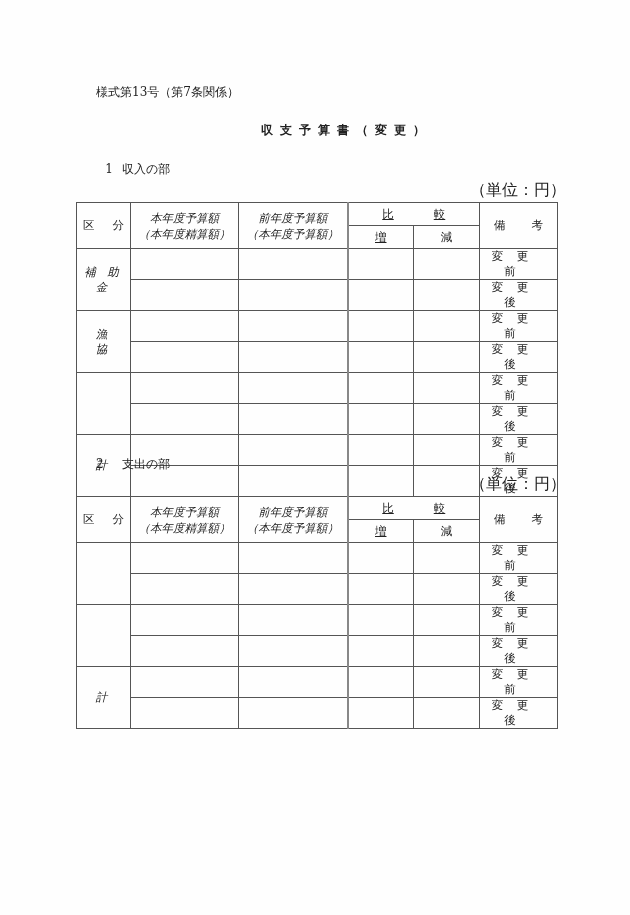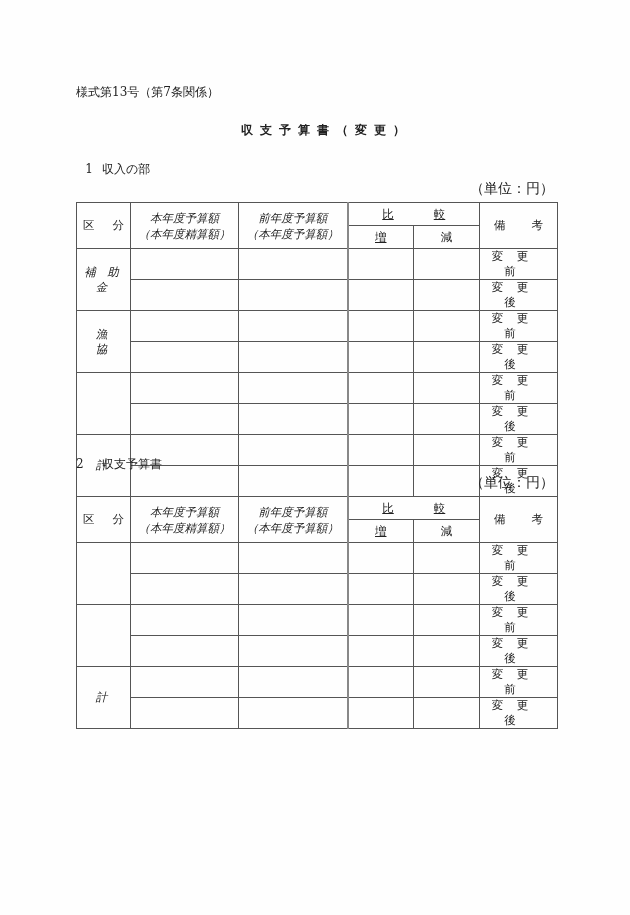--- a/index.html
+++ b/index.html
@@ -1,23 +1,23 @@
 <!DOCTYPE html>
 <html><head>
 <meta charset="utf-8">
 <style>
   html, body { margin:0; padding:0; background:#fefefe; }
   body { width:630px; height:915px; position:relative; overflow:hidden;
          font-family: "DejaVu Serif", "Liberation Serif", serif; color:#222; font-size:11.5px; }
-  .abs { position:absolute; white-space:nowrap; }
+  .abs { position:absolute; white-space:nowrap;margin-left:20px; }
   .form-no { left:76px; top:84px; font-size:12px; }
   .doc-title { left:241px; top:122px; font-size:12px; letter-spacing:7px;font-weight:bold; }
   .sec { left:76px; font-size:12px; }
   .sec .num { display:inline-block; width:26px; }
-  .unit { right:76px; font-size:14px; }
+  .unit { right:64px; font-size:16px; }
   table.budget { position:absolute; left:76px; width:481px; border-collapse:collapse; table-layout:fixed; }
   table.budget td { border:1px solid #555; padding:0; text-align:center; vertical-align:middle; font-size:11.5px; }
   table.budget .dash-top td.val, table.budget .dash-top td.note { border-top:1px dashed #666; }
   .hdr-row1 td { height:22px; }
   .hdr-row2 td { height:22px; }
   .body-row td { height:22px; }
   .kubun { letter-spacing:4px;font-style:italic; }
   .kubun-spread { display:flex; justify-content:space-between; padding:0 6px; }
   .note { text-align:left; padding-right:12px !important; letter-spacing:5px; }
   .hdr-stack { line-height:16px;font-style:italic; }
@@ -133,21 +133,21 @@
     <td class="val"></td>
     <td class="val"></td>
     <td class="val thick-left"></td>
     <td class="val"></td>
     <td class="note">変 更 後</td>
   </tr>
 </tbody>
   </table>
 
 <div class="abs sec" style="top:456px;">
-  <span class="num">2</span><span>収支予算書</span>
+  <span class="num">2</span><span>支出の部</span>
 </div>
 <div class="abs unit" style="top:474px;">（単位：円）</div>
 
 <table class="budget" style="top:496px;">
   <colgroup>
       <col style="width:54px">
       <col style="width:108px">
       <col style="width:109px">
       <col style="width:66px">
       <col style="width:66px">

